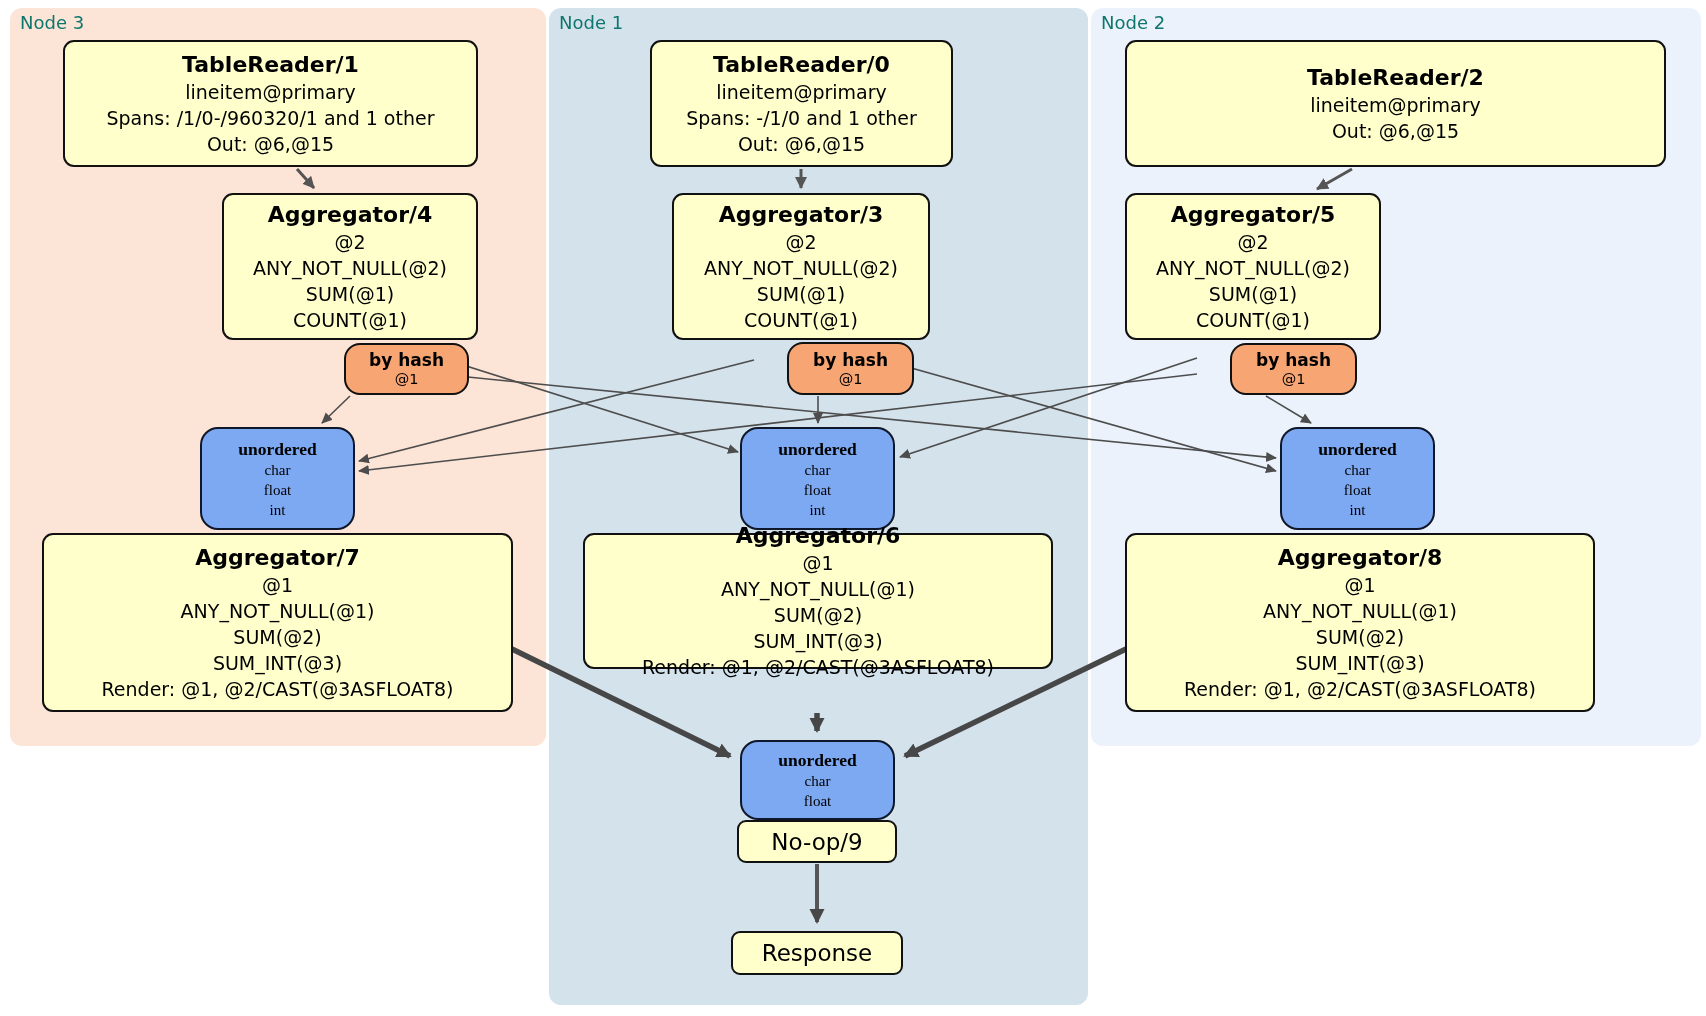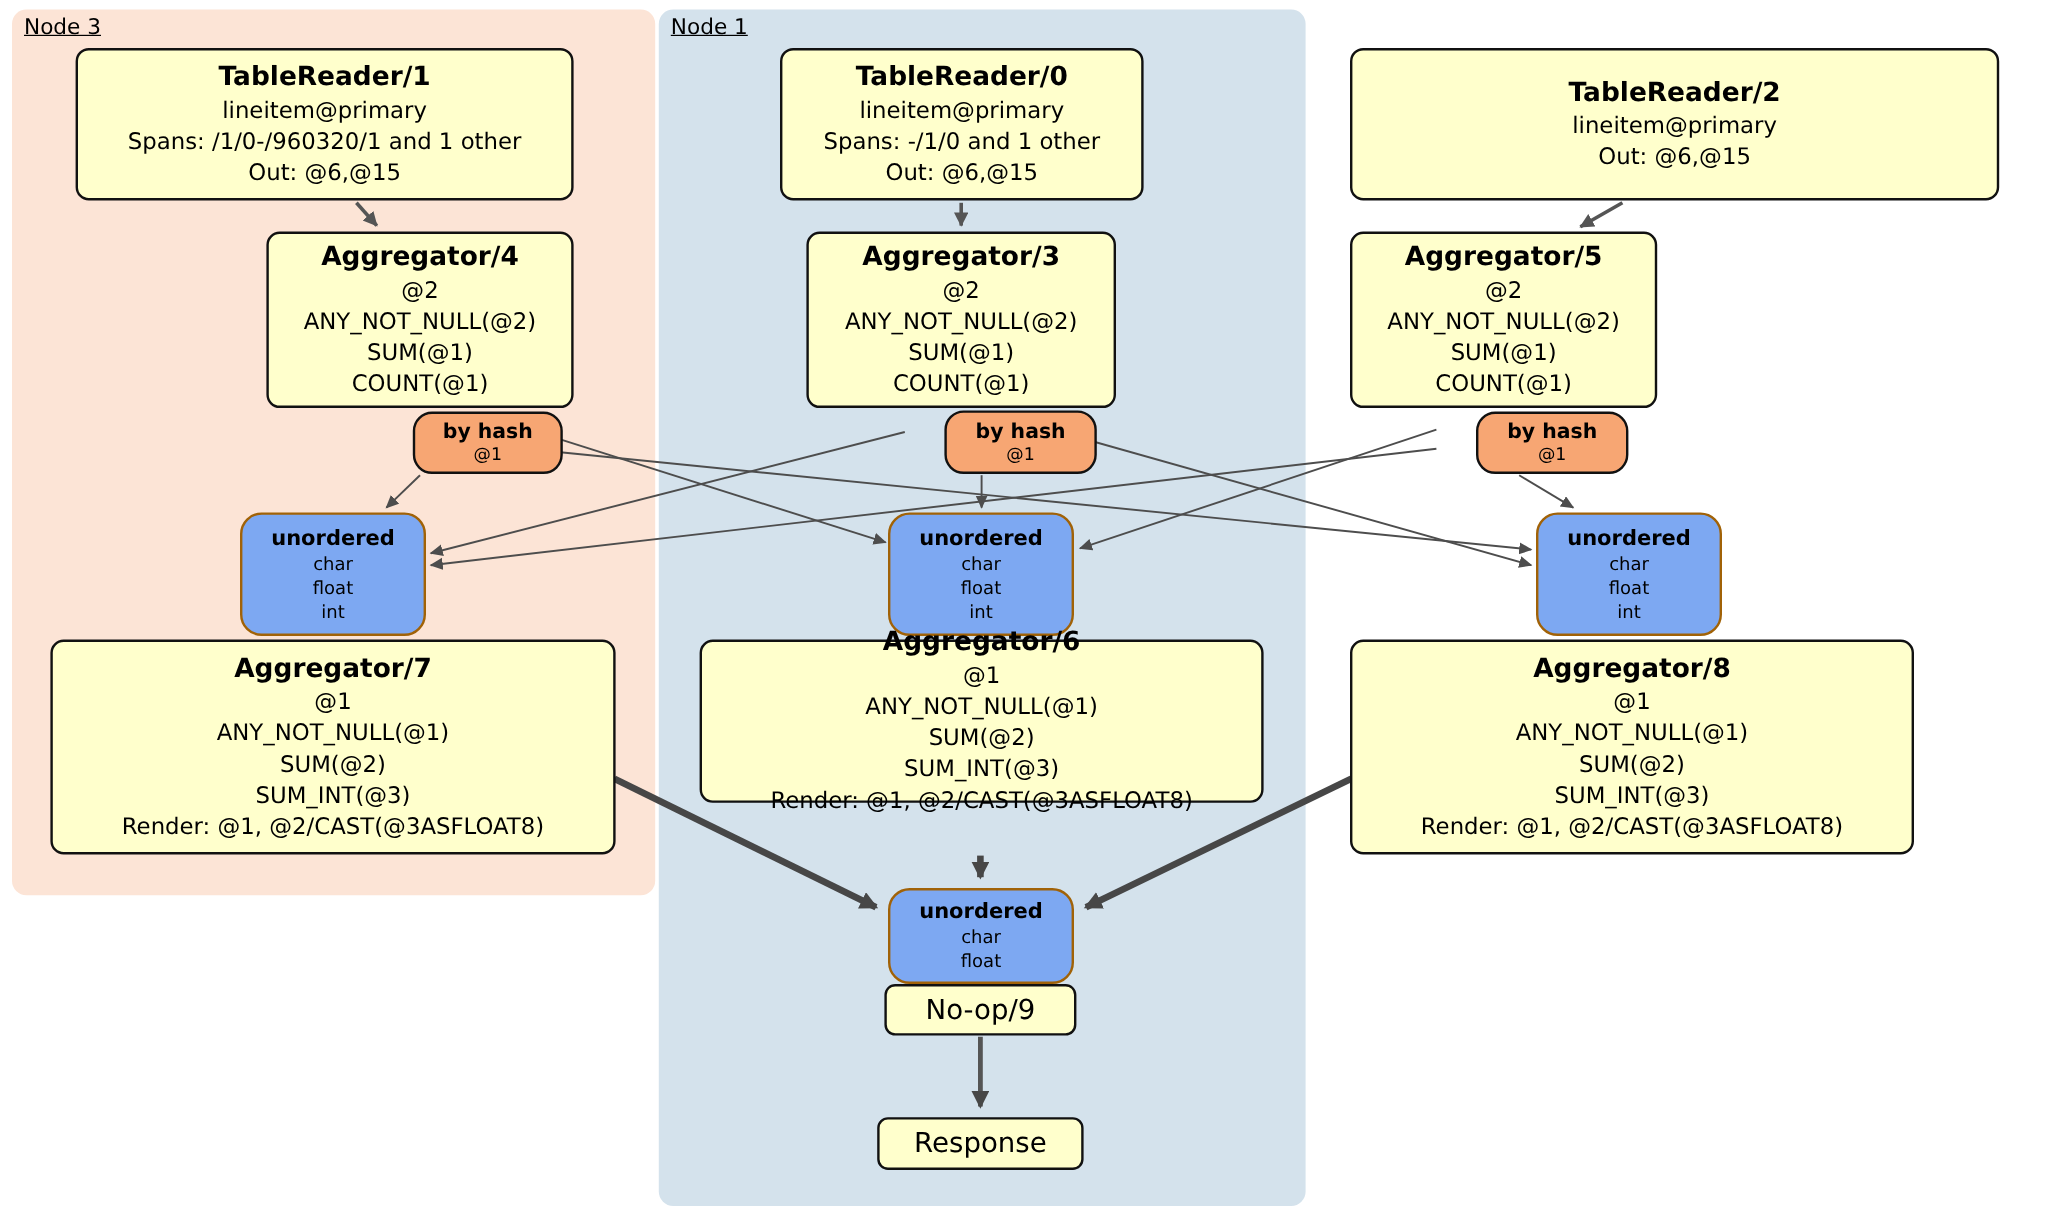--- a/index.html
+++ b/index.html
@@ -1,49 +1,52 @@
 <!DOCTYPE html>
 <html style="--node3-bg: #fce4d6; --node1-bg: #d4e2ec; --node2-bg: #ebf2fc; --proc-fill: #ffffcc; --router-fill: #f7a673; --sync-fill: #7da8f2; --edge-thin: #4d4d4d; --edge-thick: #474747;"><head>
 <meta charset="utf-8">
 <style>
   html,body{margin:0;padding:0;background:#ffffff;}
   #stage{
     position:relative;width:1706px;height:1016px;overflow:hidden;background:#ffffff;
     font-family:"DejaVu Sans","Liberation Sans",sans-serif;color:#000;
   }
   .region{position:absolute;border-radius:12px;}
-  .region-label{position:absolute;top:4px;left:10px;font-size:18px;color:#000000;text-decoration:underline;}
+  .region-label{position:absolute;top:4px;left:10px;font-size:18px;color:#0f766e;}
   #region-node3{left:10px;top:8px;width:536px;height:738px;background:var(--node3-bg,#fce4d6);}
   #region-node1{left:549px;top:8px;width:539px;height:997px;background:var(--node1-bg,#d4e2ec);}
   #region-node2{left:1091px;top:8px;width:610px;height:738px;background:var(--node2-bg,#ebf2fc);}
   svg.edges{position:absolute;left:0;top:0;z-index:2;}
   .box{position:absolute;z-index:3;box-sizing:border-box;display:flex;flex-direction:column;
        align-items:center;justify-content:center;text-align:center;}
   .proc{background:var(--proc-fill,#ffffcc);border:2px solid #111;border-radius:11px;}
   .proc .ptitle{font-weight:bold;font-size:22px;line-height:28px;}
   .proc .pline{font-size:19px;line-height:26px;white-space:nowrap;}
   .router{background:var(--router-fill,#f7a673);border:2px solid #111;border-radius:16px;margin-left:32px;}
   .router .rtitle{font-weight:bold;font-size:17px;line-height:21px;}
   .router .rdetail{font-size:14.5px;line-height:17px;}
-  .sync{background:var(--sync-fill,#7da8f2);border:2px solid #a16207;border-radius:18px;}
+  .sync{background:var(--sync-fill,#7da8f2);border:2px solid #0f172a;border-radius:18px;font-family:Liberation Serif, serif;}
   .sync .stitle{font-weight:bold;font-size:17.5px;line-height:22px;}
   .sync .scol{font-size:15px;line-height:20px;}
   .small-box{background:var(--proc-fill,#ffffcc);border:2px solid #111;border-radius:9px;}
   .small-box .ptitle{font-weight:normal;font-size:23px;}
 </style>
 </head>
 <body>
 
 <div id="stage">
 
   <div class="region" id="region-node3">
     <div class="region-label">Node 3</div>
   </div>
   <div class="region" id="region-node1">
     <div class="region-label">Node 1</div>
+  </div>
+  <div class="region" id="region-node2">
+    <div class="region-label">Node 2</div>
   </div>
 
   <svg class="edges" width="1706" height="1016">
     <defs>
       <marker id="ah-thin" markerUnits="userSpaceOnUse" markerWidth="14" markerHeight="12" refX="10" refY="5" orient="auto">
         <path d="M0,0 L11,5 L0,10 z" fill="#4d4d4d"></path>
       </marker>
       <marker id="ah-med" markerUnits="userSpaceOnUse" markerWidth="18" markerHeight="16" refX="11" refY="6" orient="auto">
         <path d="M0,0 L12,6 L0,12 z" fill="#555555"></path>
       </marker>

